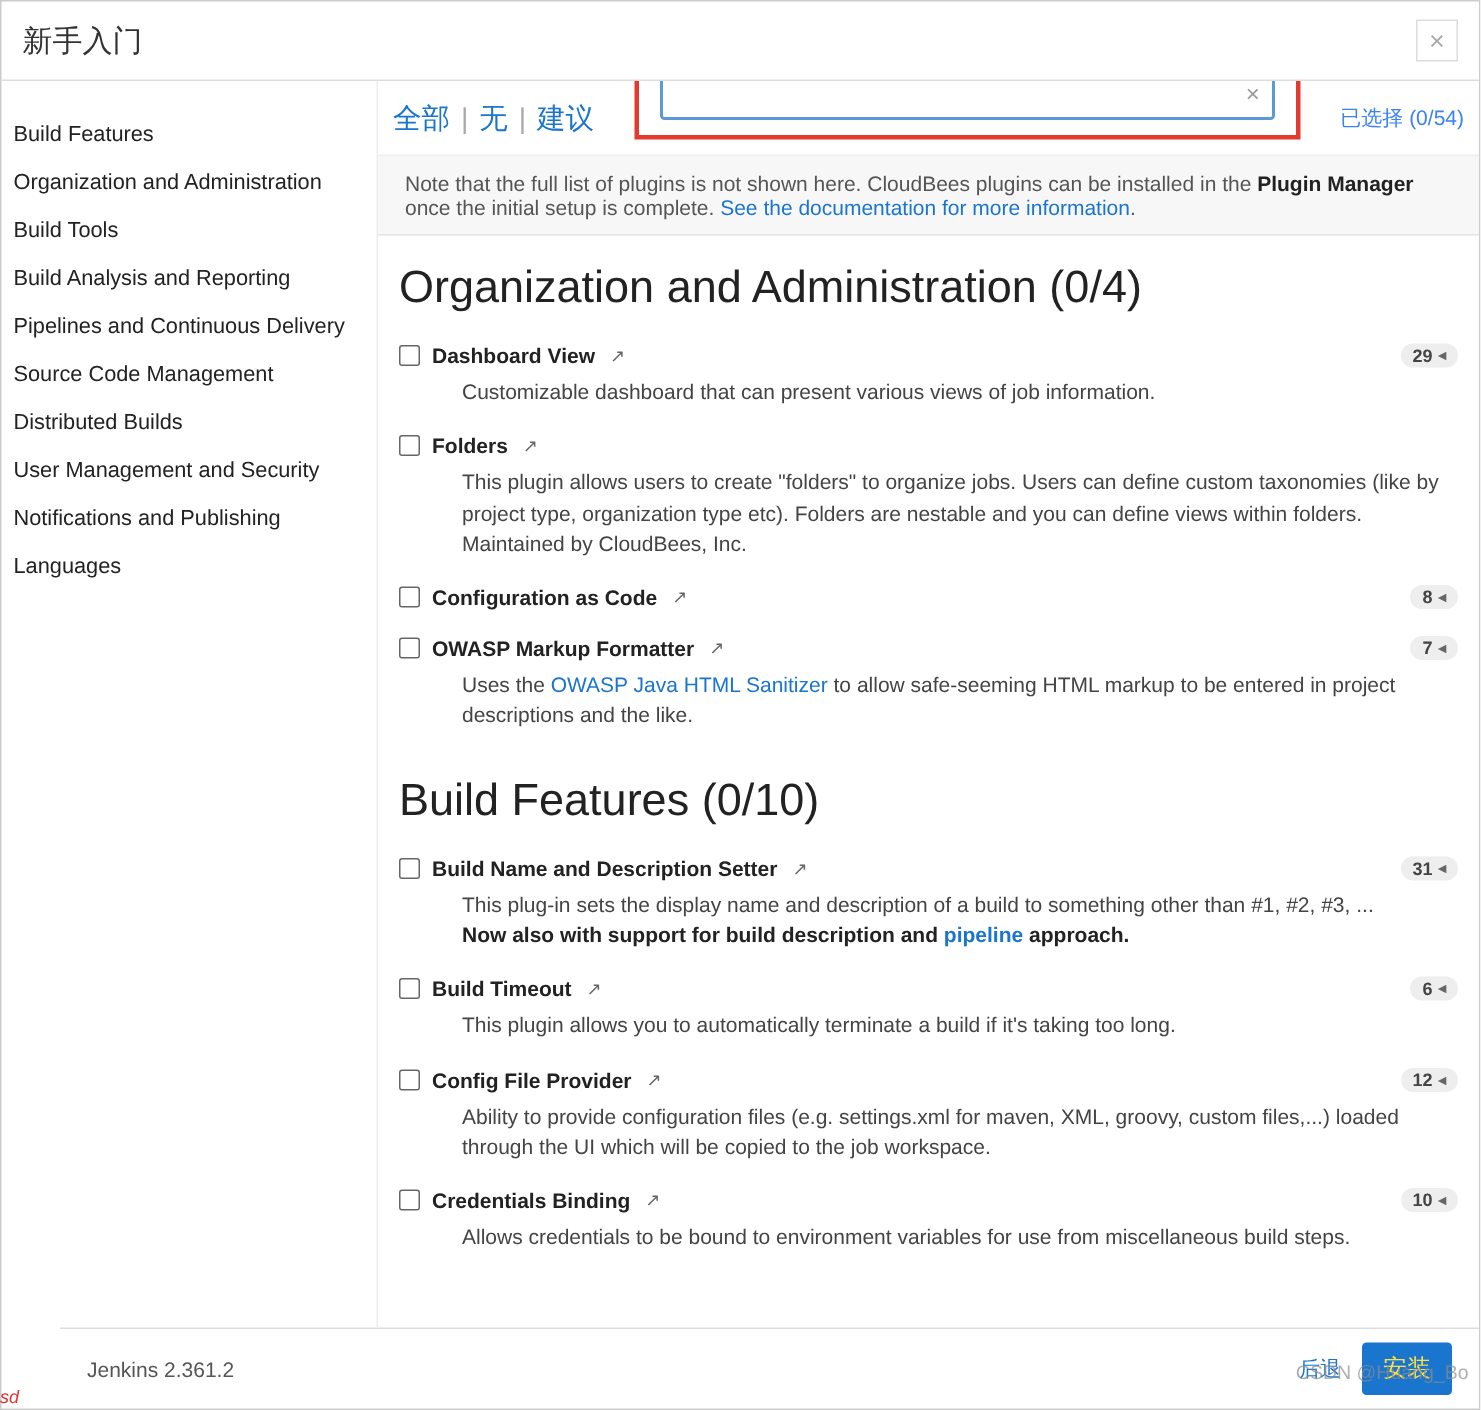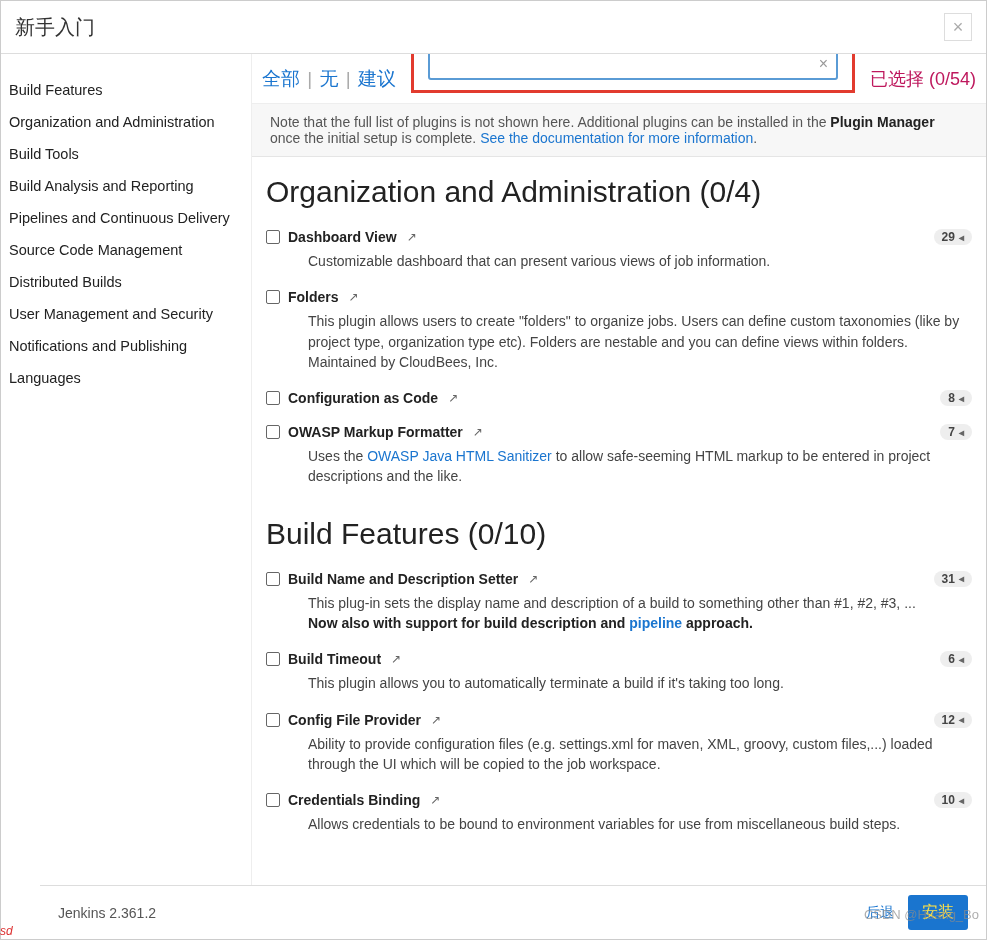--- a/index.html
+++ b/index.html
@@ -91,21 +91,21 @@
     padding: 0 8px;
     background: #fff;
   }
   .search-input {
     flex: 1;
     border: none;
     outline: none;
     font-size: 14px;
   }
   .search-clear { color: #999; cursor: pointer; font-size: 16px; }
-  .selected-count { color: #be185d; font-size: 18px; white-space: nowrap; }
+  .selected-count { color: #3b82f6; font-size: 14px; white-space: nowrap; }
   .banner {
     background: #f7f7f7;
     border-bottom: 1px solid #e5e5e5;
     padding: 10px 18px;
     color: #555;
     font-size: 14px;
   }
   .banner .link { color: #1a75cf; cursor: pointer; }
   .banner b { color: #222; }
   .plugins {
@@ -234,21 +234,21 @@
             <div class="search-box">
               <input class="search-input" value="" style="">
               <span class="search-clear">×</span>
             </div>
           </div>
         </div>
         <div class="selected-count">已选择 (0/54)</div>
       </div>
 
       <div class="banner">
-        <span>Note that the full list of plugins is not shown here. Additional plugins can be installed in the </span><b>Plugin Manager</b><span> once the initial setup is complete. </span><span class="link">See the documentation for more information</span><span>.</span>
+        <span>Note that the full list of plugins is not shown here. CloudBees plugins can be installed in the </span><b>Plugin Manager</b><span> once the initial setup is complete. </span><span class="link">See the documentation for more information</span><span>.</span>
       </div>
 
       <div class="plugins">
 
         <div class="section-title">Organization and Administration (0/4)</div>
 
         <div class="plugin">
           <div class="plugin-head">
             <span class="chk"></span>
             <span class="plugin-name">Dashboard View</span>

